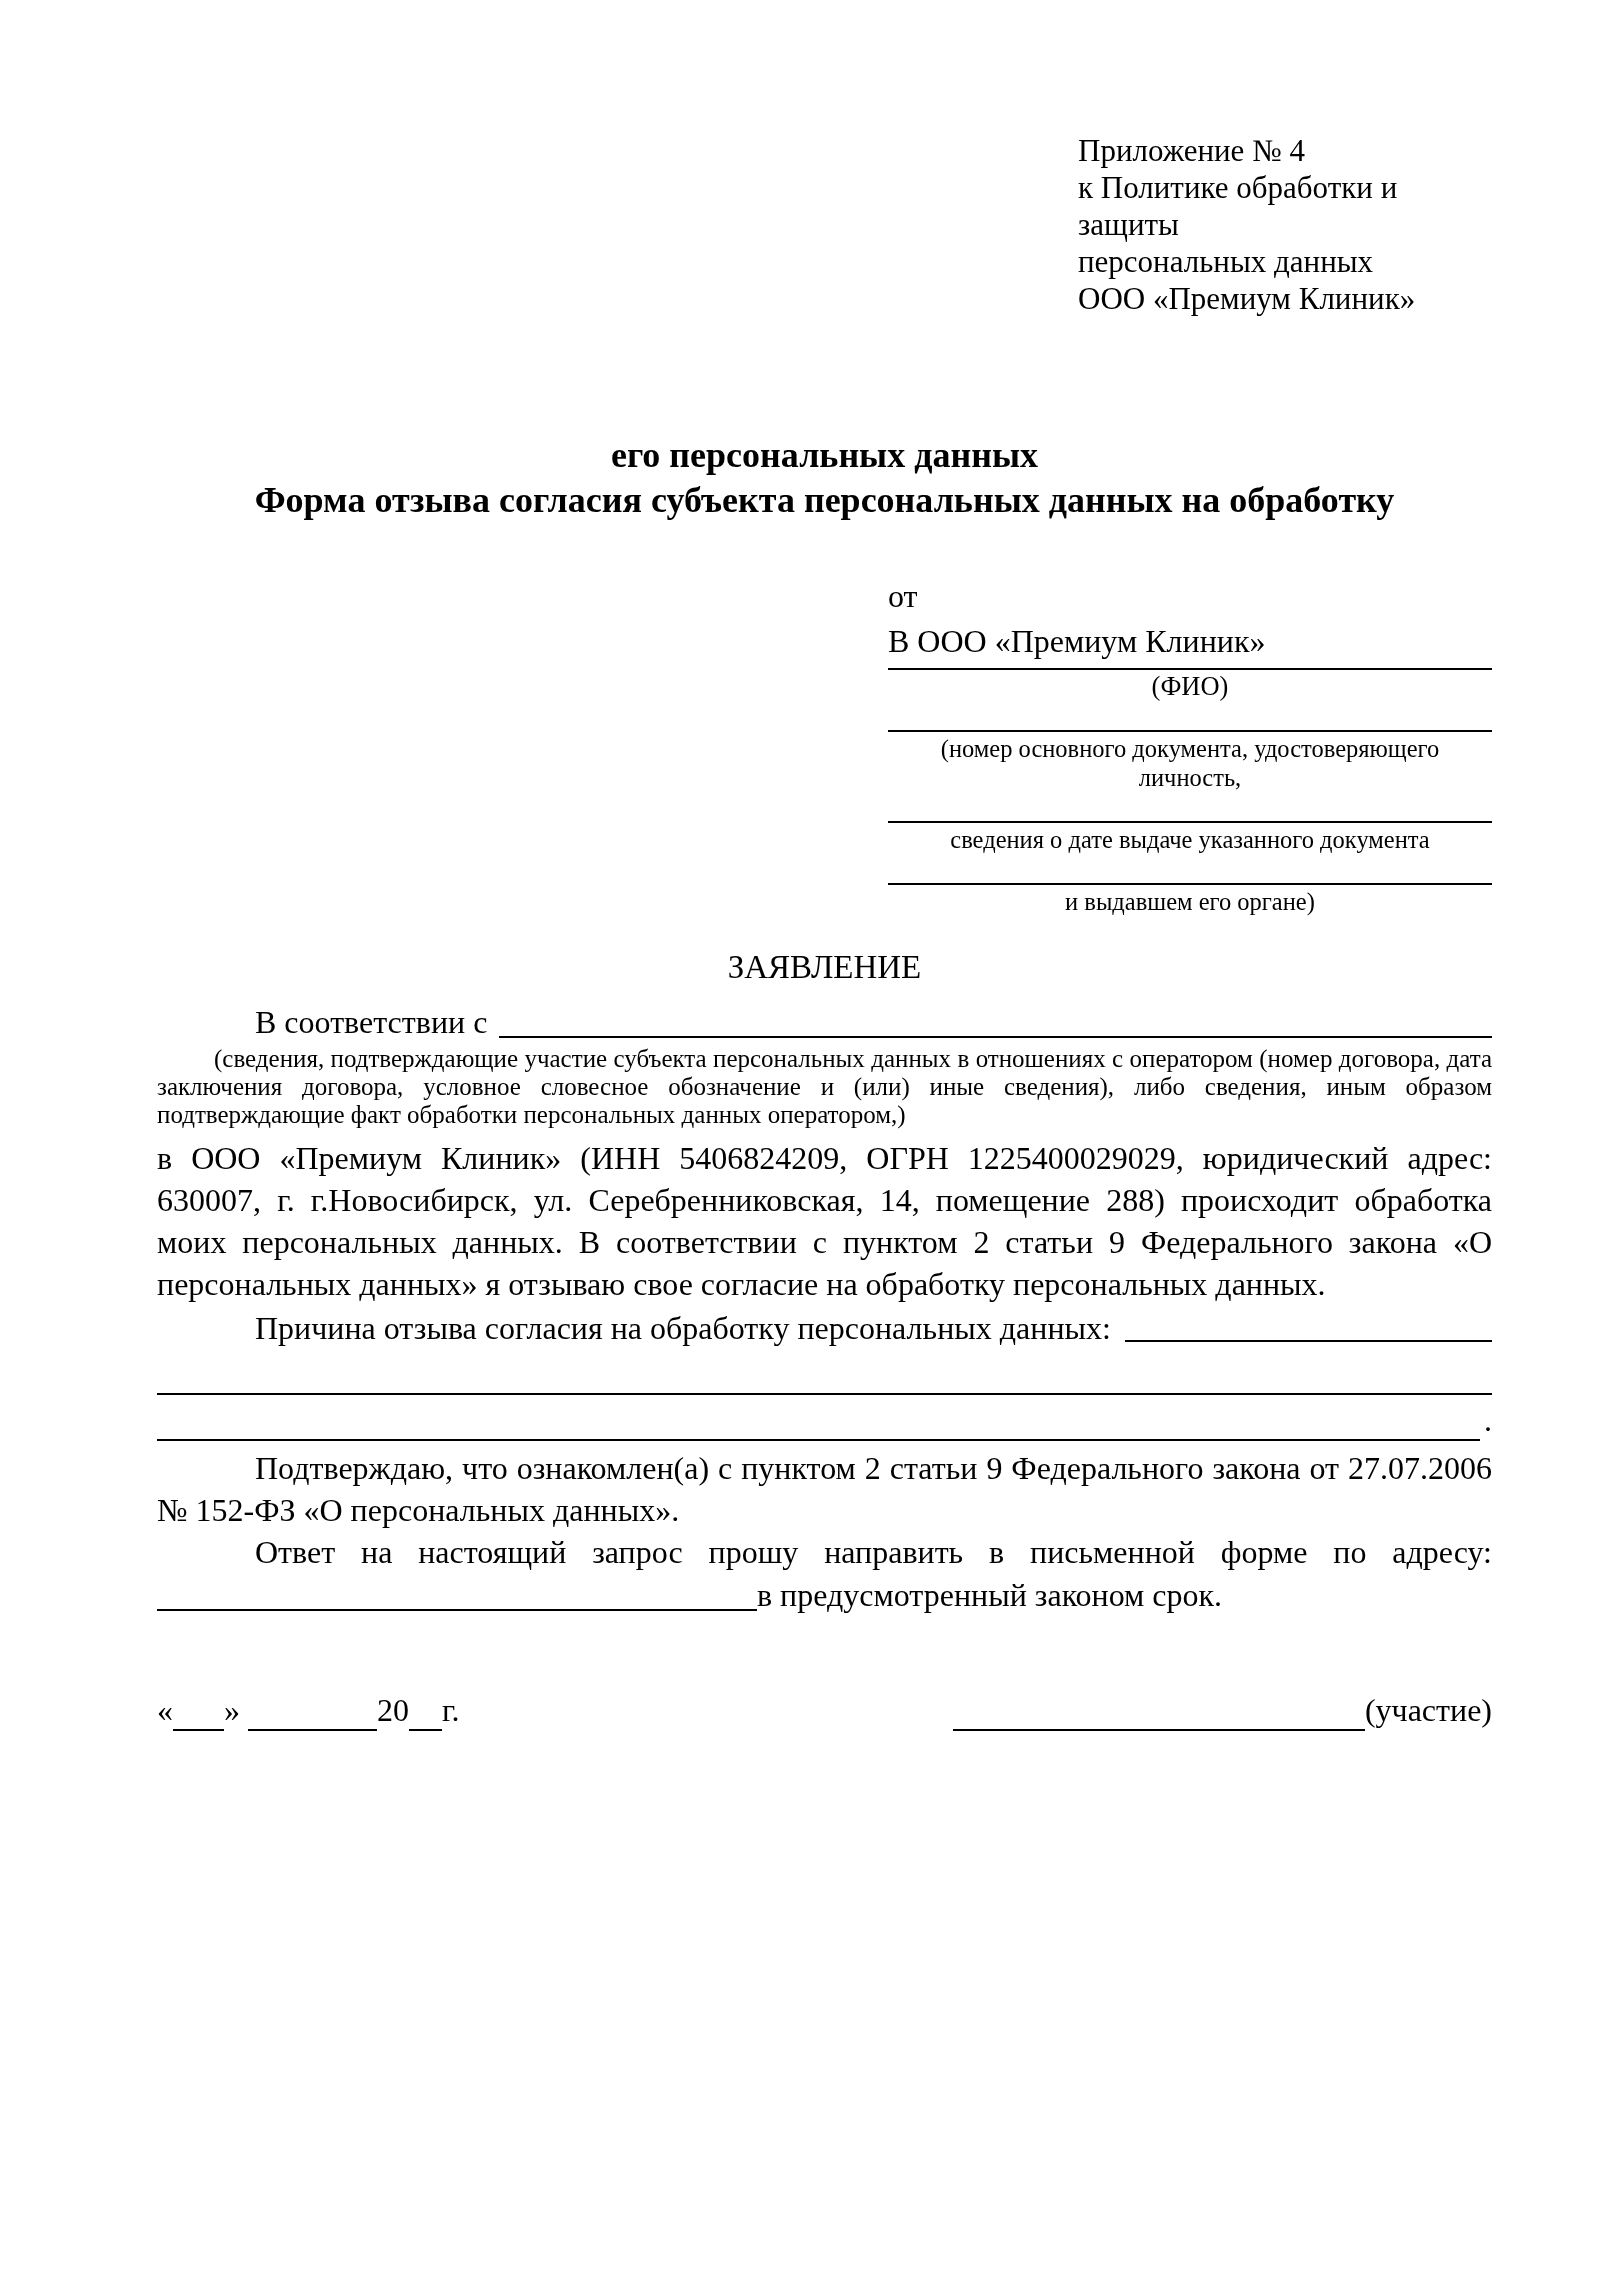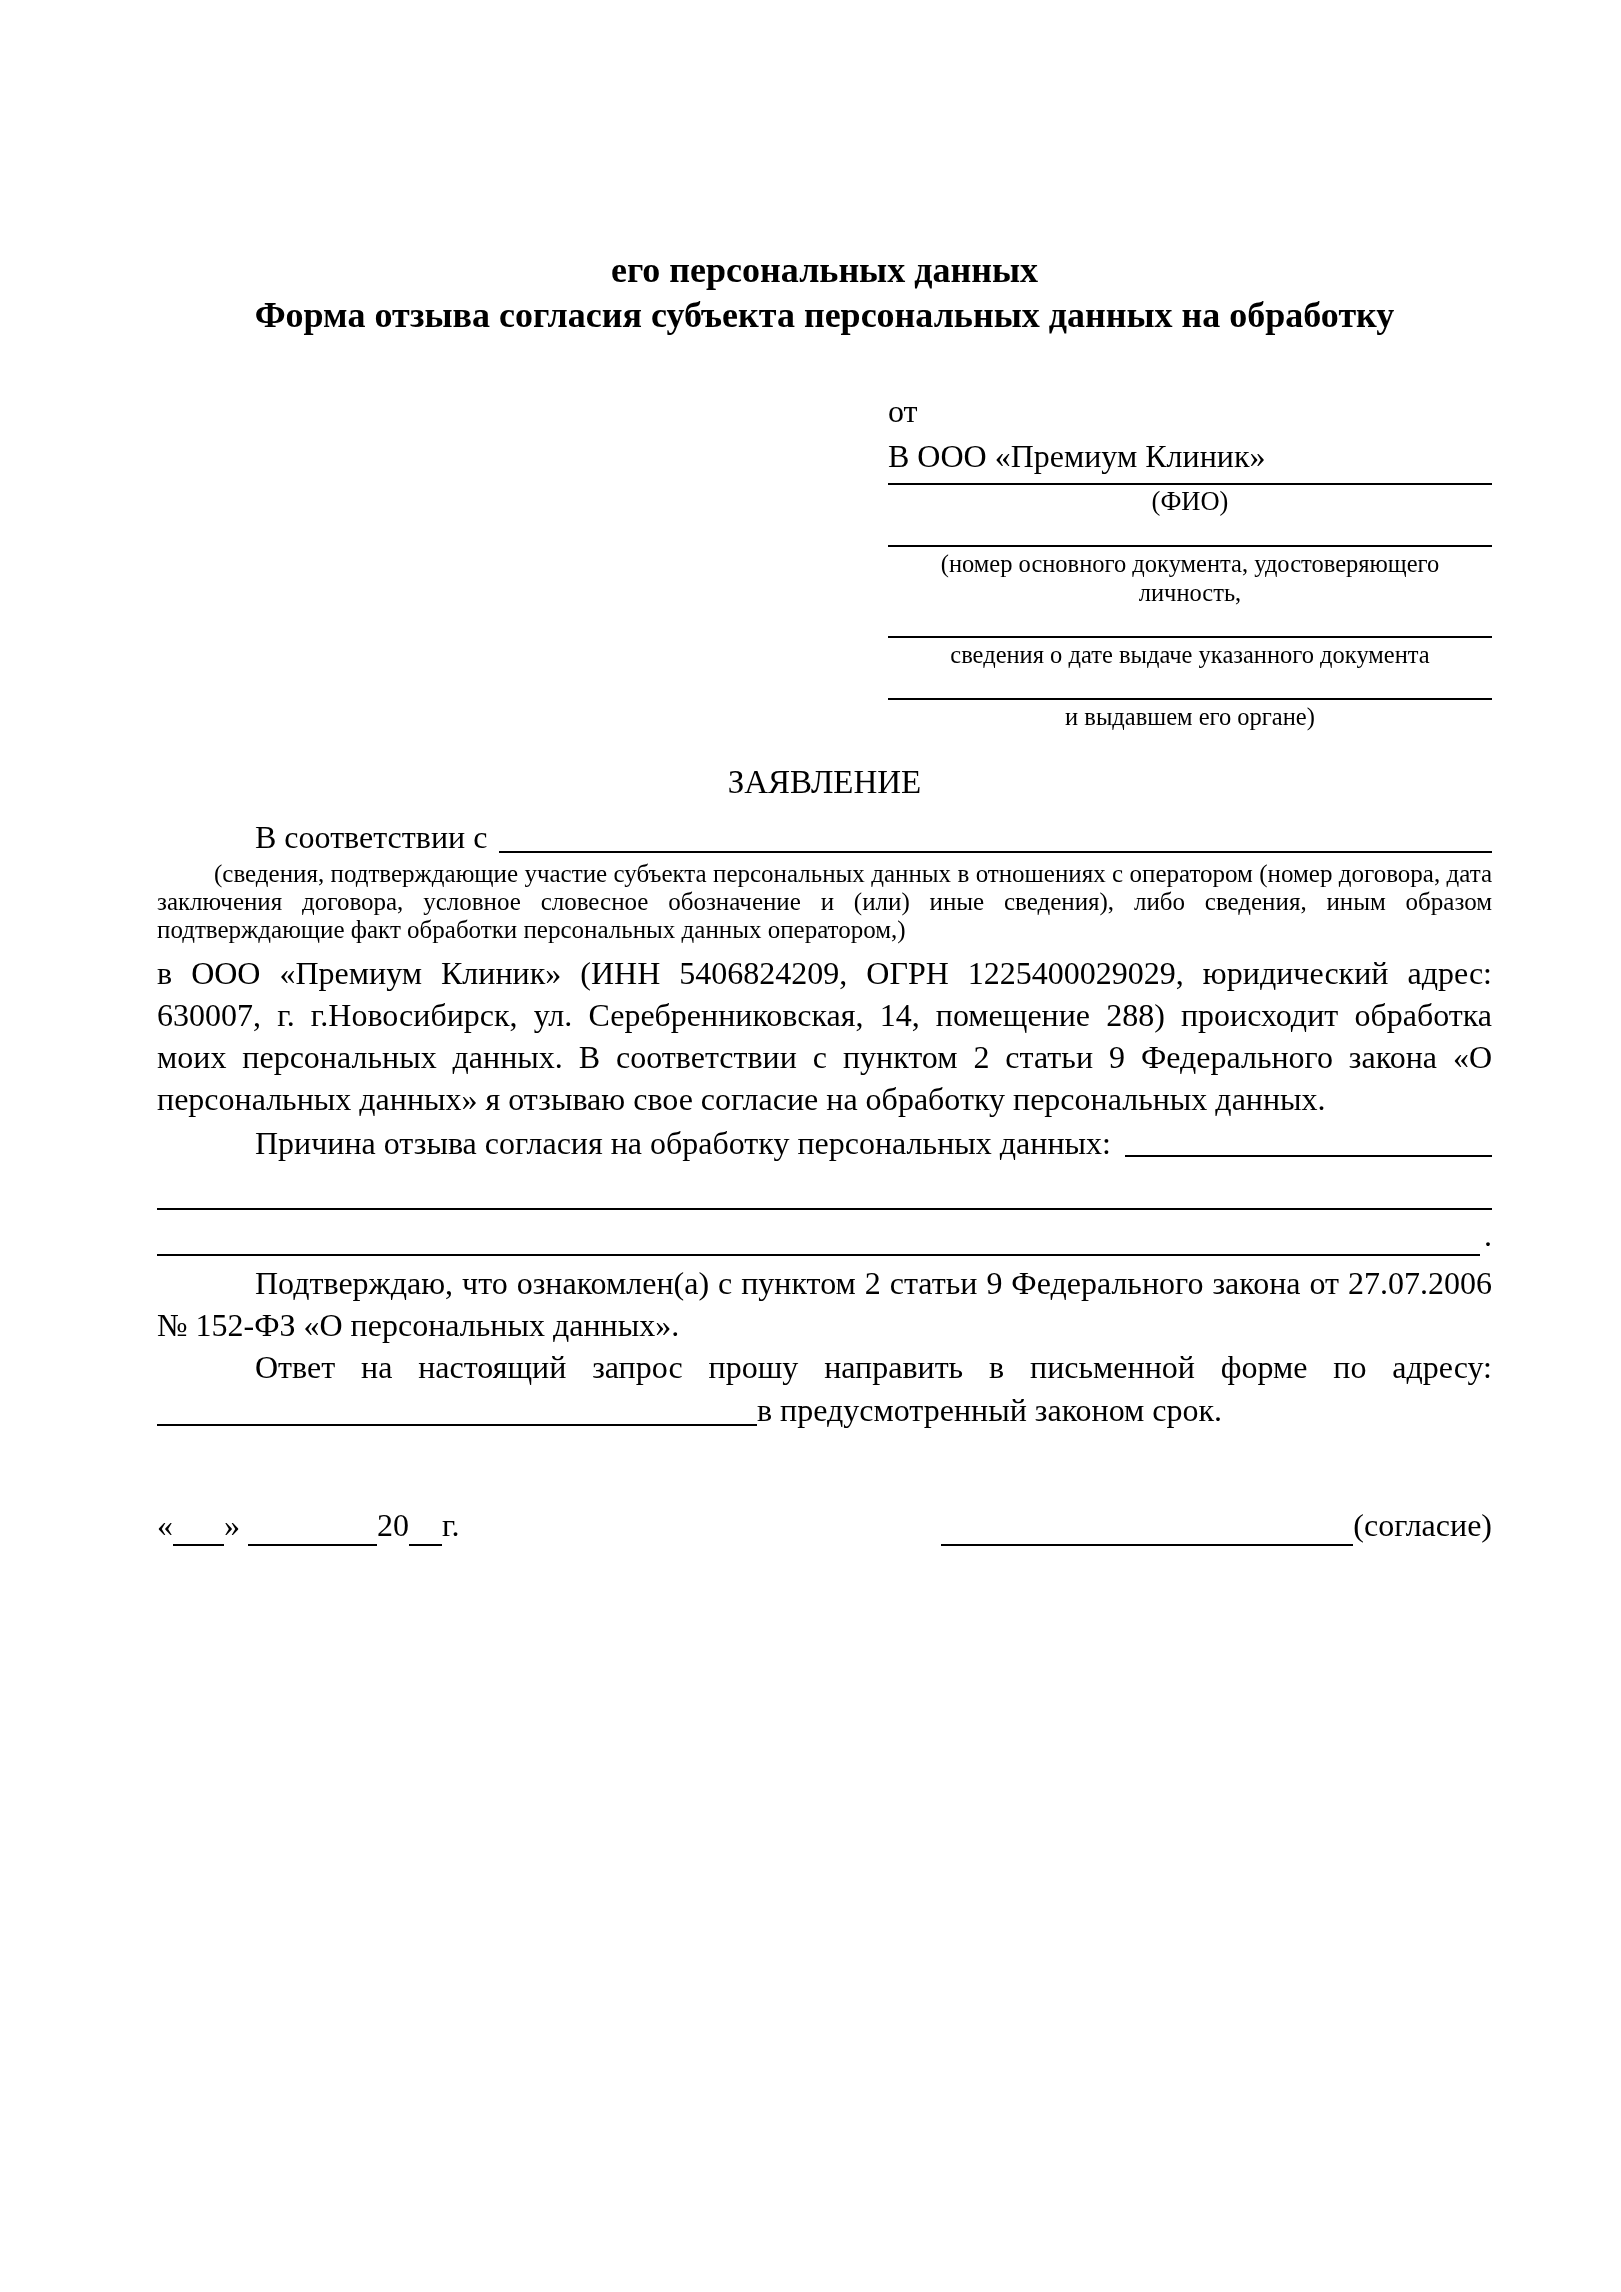--- a/index.html
+++ b/index.html
@@ -57,20 +57,26 @@
   .b-year{width:33px;}
   .b-sign{width:412px;}
   .nowrap{white-space:nowrap;}
 </style>
 </head>
 <body>
 
 <div class="page">
   <div class="content">
 
+    <div class="appendix">
+      <div>Приложение № 4</div>
+      <div>к Политике обработки и защиты</div>
+      <div>персональных данных</div>
+      <div>ООО «Премиум Клиник»</div>
+    </div>
 
     <div class="doc-title">
       <div>его персональных данных</div>
       <div>Форма отзыва согласия субъекта персональных данных на обработку</div>
     </div>
 
     <div class="addressee">
       <div class="addr-line">от</div>
       <div class="addr-line">В ООО «Премиум Клиник»</div>
 
@@ -119,19 +125,19 @@
       <span class="fill"></span>
       <span class="tail">в предусмотренный законом срок.</span>
     </div>
 
     <div class="footer-row">
       <div class="nowrap">
         <span>«</span><span class="blank b-day"></span><span>»</span>
         <span class="blank b-month"></span><span>20</span><span class="blank b-year"></span><span>г.</span>
       </div>
       <div class="nowrap">
-        <span class="blank b-sign"></span><span>(согласие)</span>
+        <span class="blank b-sign"></span><span>(участие)</span>
       </div>
     </div>
 
   </div>
 </div>
 
 
 </body></html>

